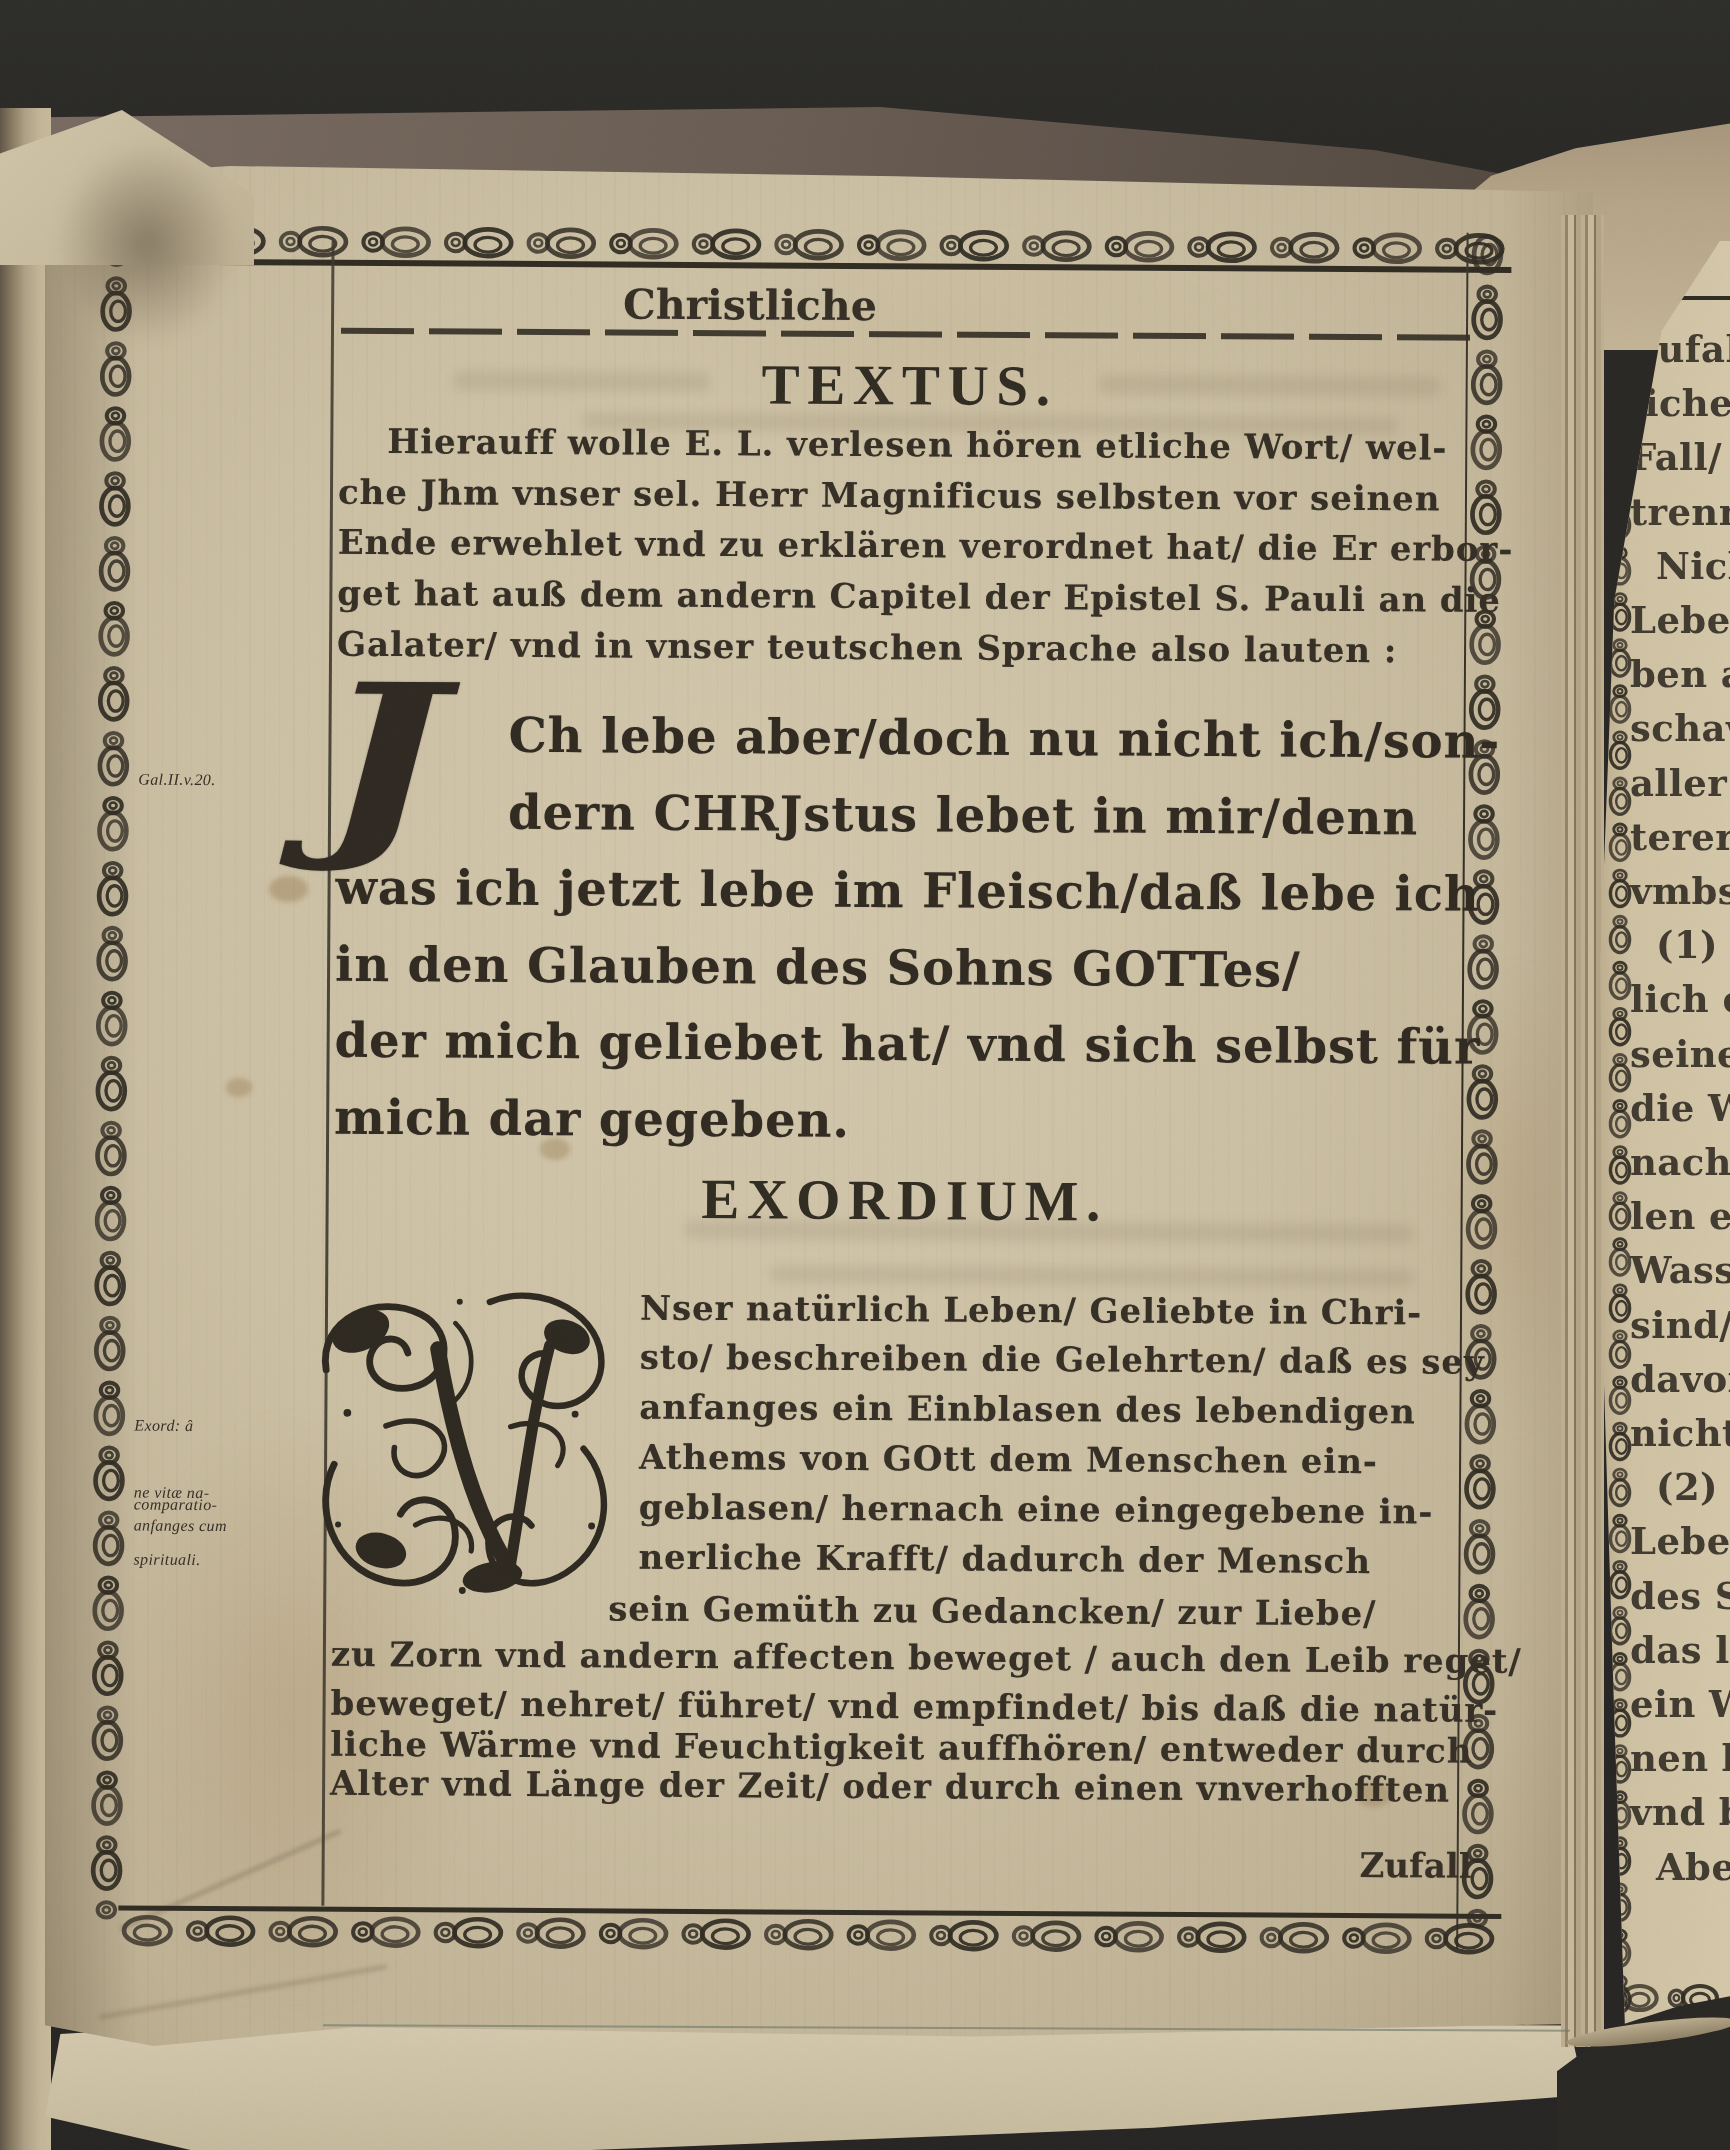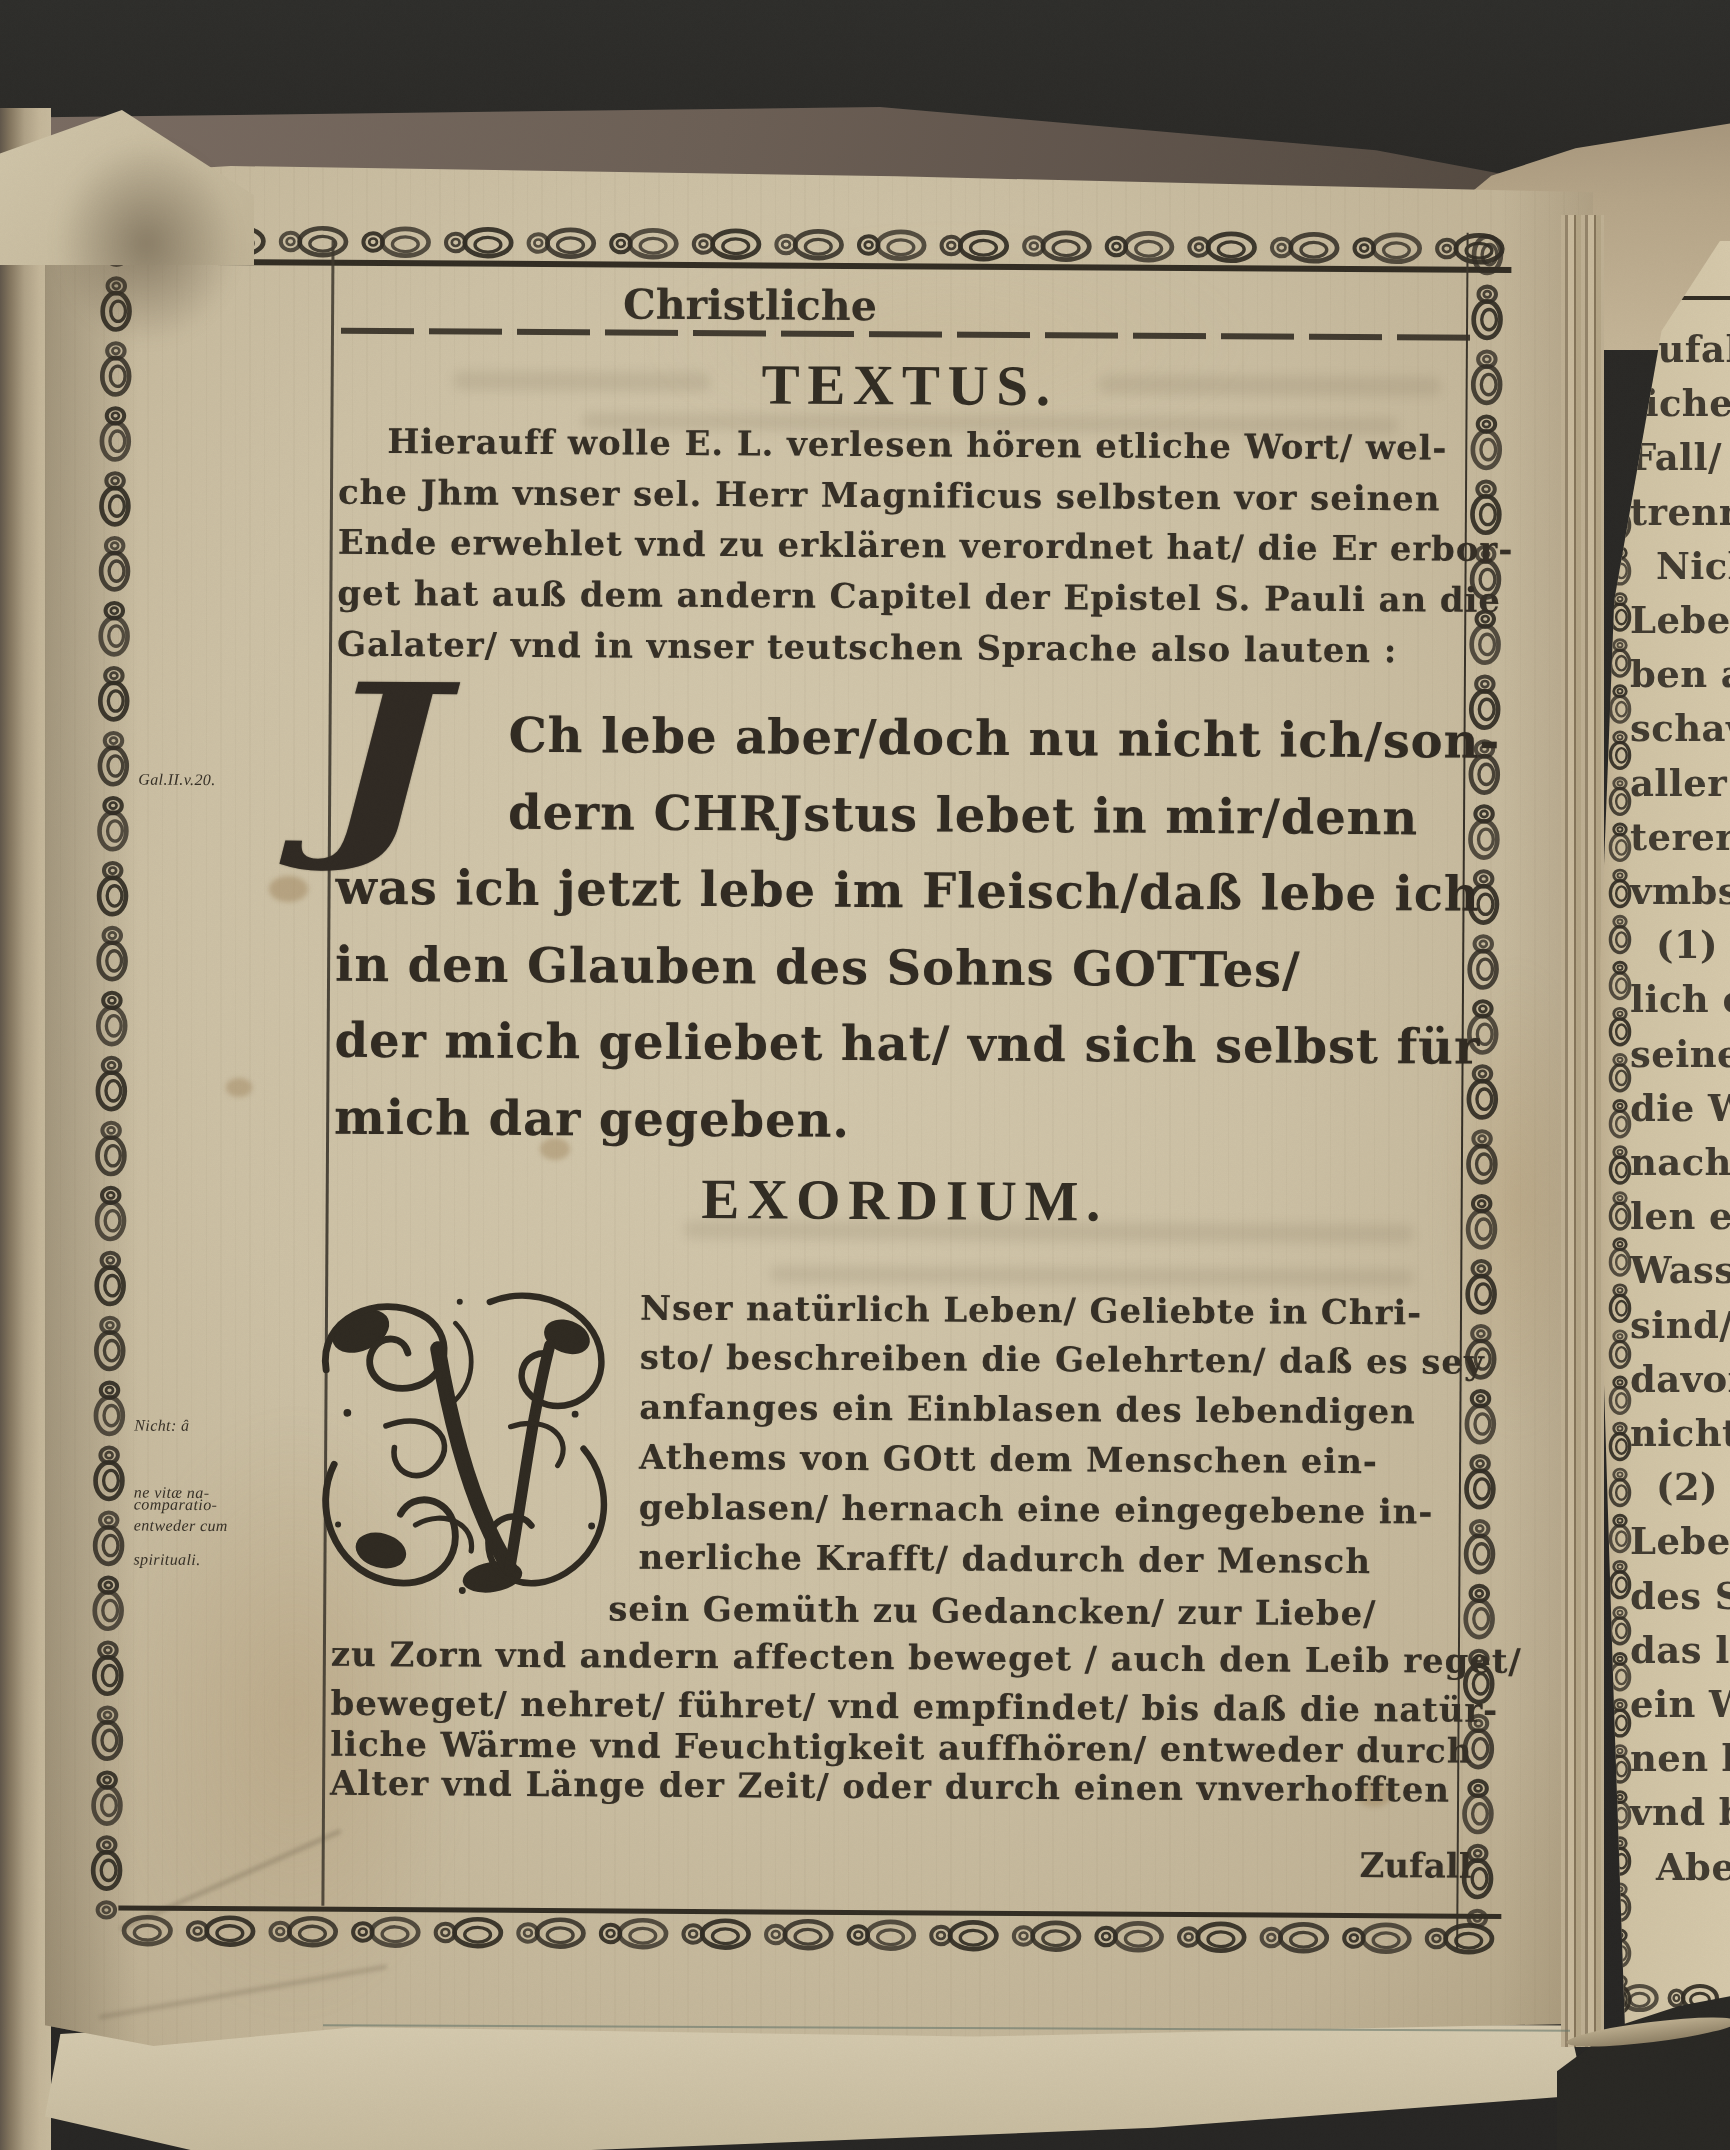--- a/index.html
+++ b/index.html
@@ -493,24 +493,24 @@
         <path d="M340,90 C390,140 390,220 340,270" stroke-width="11"></path>
         <circle cx="90" cy="300" r="9" fill="#2c271f" stroke="none"></circle>
         <circle cx="620" cy="300" r="8" fill="#2c271f" stroke="none"></circle>
         <circle cx="350" cy="40" r="7" fill="#2c271f" stroke="none"></circle>
         <circle cx="360" cy="712" r="8" fill="#2c271f" stroke="none"></circle>
         <circle cx="70" cy="560" r="7" fill="#2c271f" stroke="none"></circle>
         <circle cx="660" cy="560" r="8" fill="#2c271f" stroke="none"></circle>
       </g>
     </svg>
 
-    <div class="margin-note" style="left:97px;top:1250px;">Nicht: â</div>
+    <div class="margin-note" style="left:97px;top:1250px;">Exord: â</div>
     <div class="margin-note" style="left:97px;top:1329px;">comparatio-</div>
     <div class="margin-note" style="left:97px;top:1317px;">ne vitæ na-</div>
-    <div class="margin-note" style="left:97px;top:1350px;">entweder cum</div>
+    <div class="margin-note" style="left:97px;top:1350px;">anfanges cum</div>
     <div class="margin-note" style="left:97px;top:1384px;">spirituali.</div>
 
     <div class="fraktur exo-line" style="left:602px;top:1121px;">Nser natürlich Leben/ Geliebte in Chri-</div>
     <div class="fraktur exo-line" style="left:602px;top:1170px;">sto/ beschreiben die Gelehrten/ daß es sey</div>
     <div class="fraktur exo-line" style="left:602px;top:1220px;">anfanges ein Einblasen des lebendigen</div>
     <div class="fraktur exo-line" style="left:602px;top:1270px;">Athems von GOtt dem Menschen ein-</div>
     <div class="fraktur exo-line" style="left:602px;top:1320px;">geblasen/ hernach eine eingegebene in-</div>
     <div class="fraktur exo-line" style="left:602px;top:1370px;">nerliche Krafft/ dadurch der Mensch</div>
     <div class="fraktur exo-line" style="left:572px;top:1422px;">sein Gemüth zu Gedancken/ zur Liebe/</div>
     <div class="fraktur exo-line" style="left:295px;top:1469px;">zu Zorn vnd andern affecten beweget / auch den Leib reget/</div>

